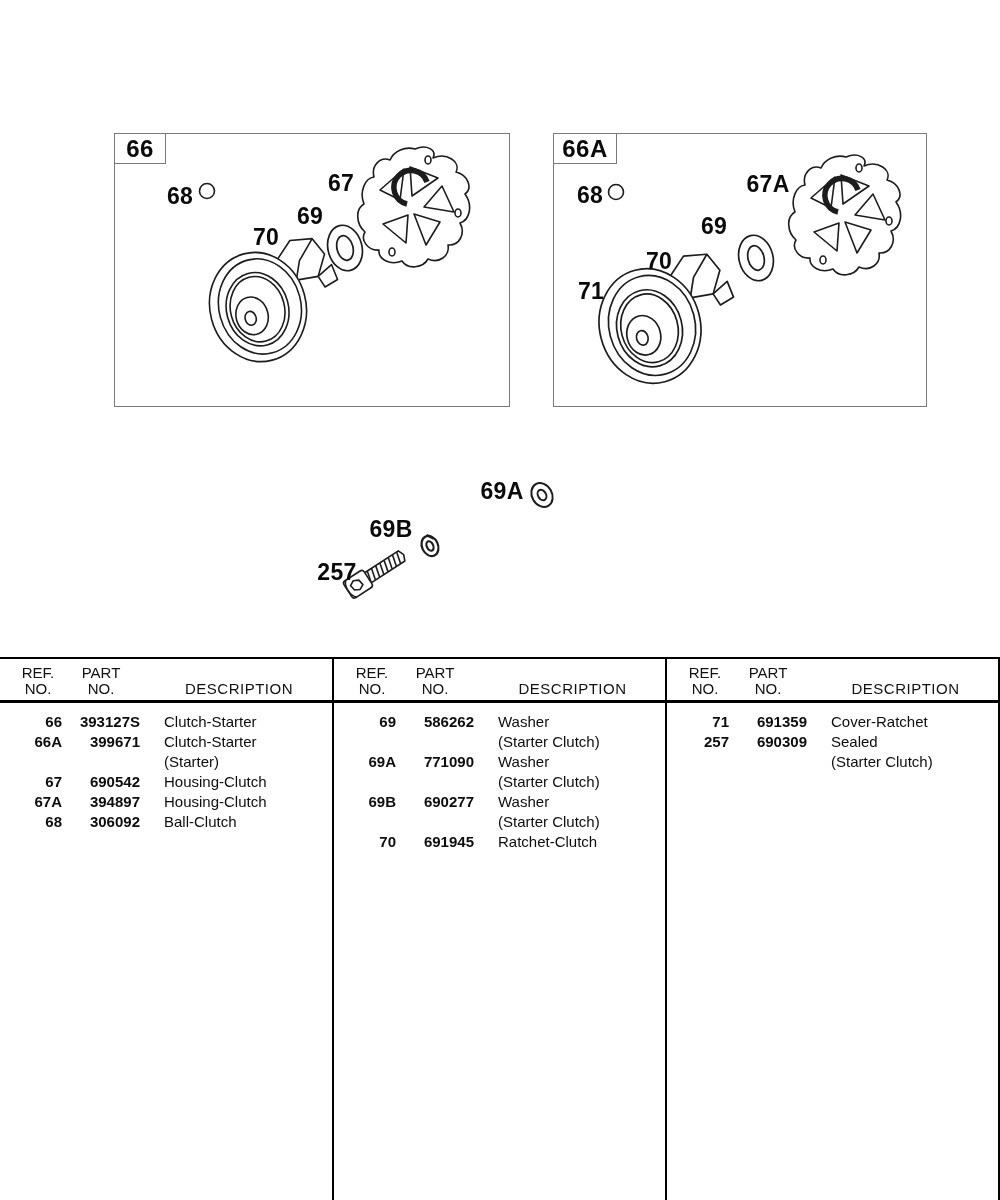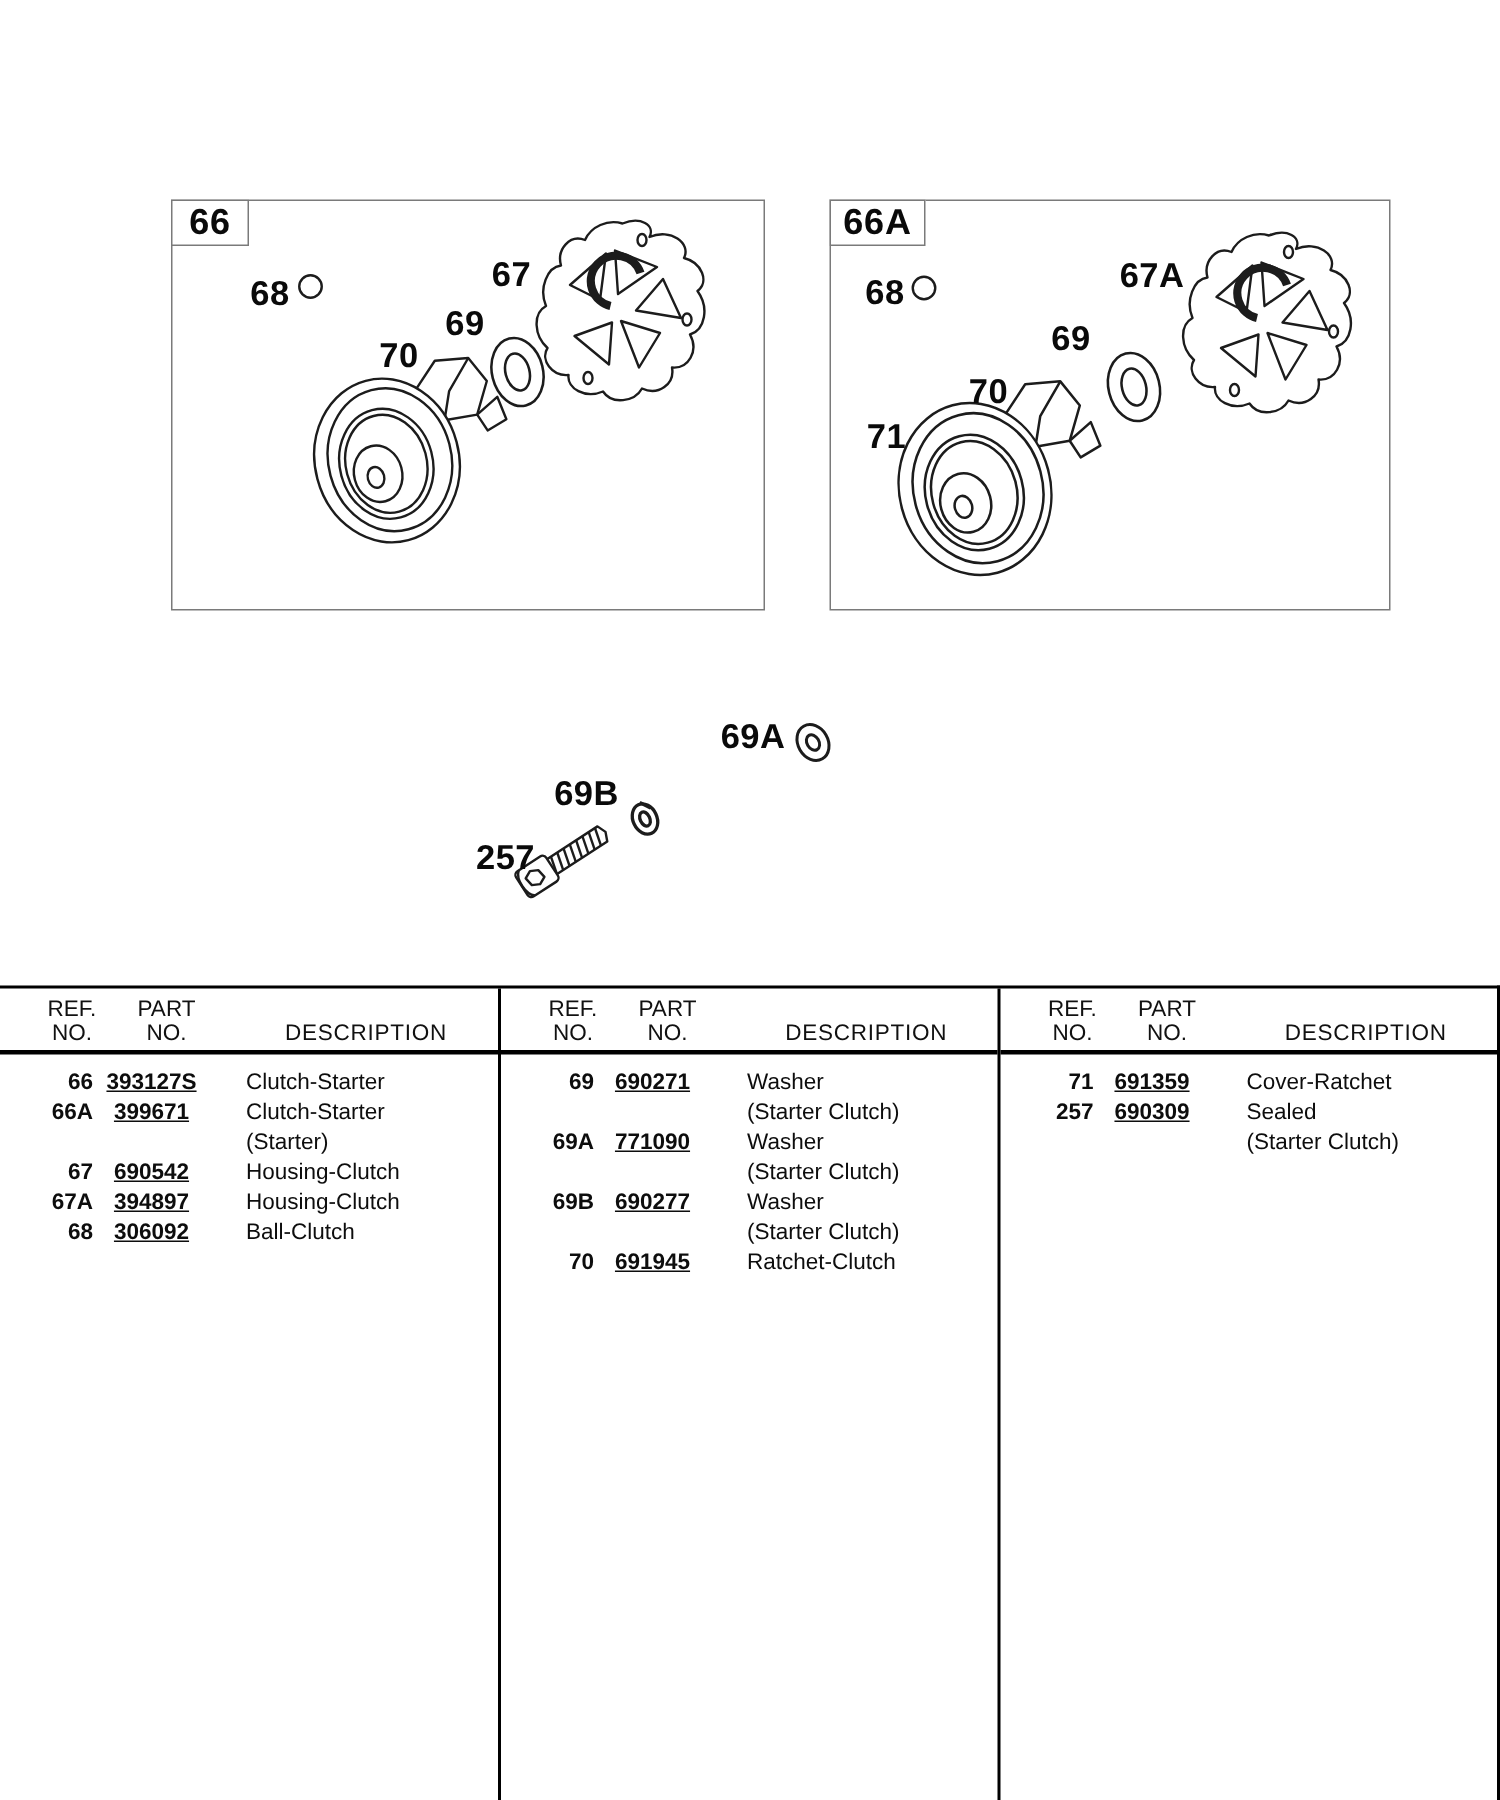--- a/index.html
+++ b/index.html
@@ -33,31 +33,31 @@
     border-top:2px solid #000; border-right:2px solid #000;
     font-size:15px;
   }
   .t-col { position:absolute; top:0; bottom:0; }
   .t-col1 { left:0;   width:332px; }
   .t-col2 { left:332px; width:333px; border-left:2px solid #000; }
   .t-col3 { left:665px; width:333px; border-left:2px solid #000; }
 
   .t-head {
     display:grid; grid-template-columns:48px 78px 1fr;
-    padding:6px 0 3px 24px; height:44px;
+    padding:6px 0 3px 14px; height:44px;
     border-bottom:3px solid #000;
     font-size:15px; line-height:16px; color:#111;
   }
   .h-ref, .h-part { text-align:center; }
   .h-desc { text-align:center; align-self:end; padding-left:6px; letter-spacing:0.5px; }
 
   .t-rows { padding:9px 0 0 14px; }
   .t-row { display:grid; grid-template-columns:48px 78px 1fr; line-height:20px; }
   .t-ref  { text-align:right; font-weight:bold; }
-  .t-part { text-align:center; font-weight:bold;text-decoration:underline; }
+  .t-part { text-align:right; font-weight:bold; }
   .t-desc { padding-left:24px; }
 </style>
 </head>
 <body>
 
 <div class="page">
 
   <div class="part-box box-66"></div>
   <div class="part-box box-66a"></div>
 
@@ -232,21 +232,21 @@
         </div>
         <div class="h-part">
           <div>PART</div>
           <div>NO.</div>
         </div>
         <div class="h-desc">DESCRIPTION</div>
       </div>
       <div class="t-rows">
         <div class="t-row">
           <div class="t-ref">69</div>
-          <div class="t-part">690271</div>
+          <div class="t-part">586262</div>
           <div class="t-desc">
             <div>Washer</div>
             <div>(Starter Clutch)</div>
           </div>
         </div>
         <div class="t-row">
           <div class="t-ref">69A</div>
           <div class="t-part">771090</div>
           <div class="t-desc">
             <div>Washer</div>

